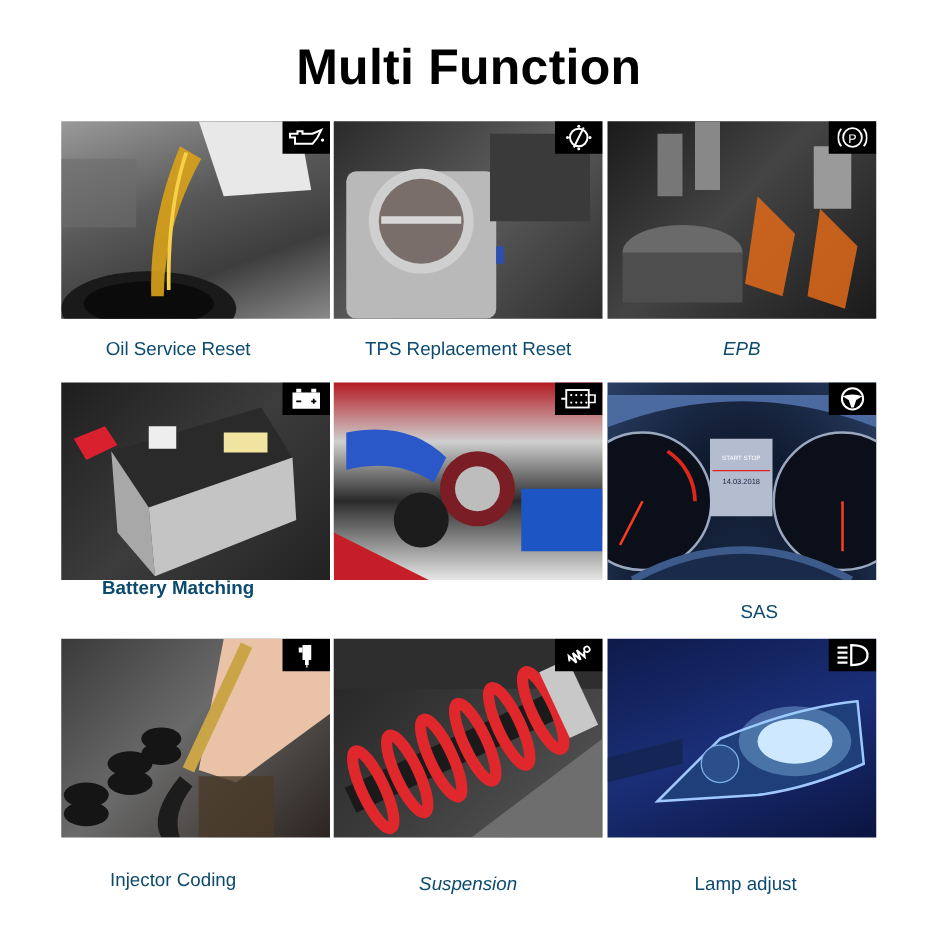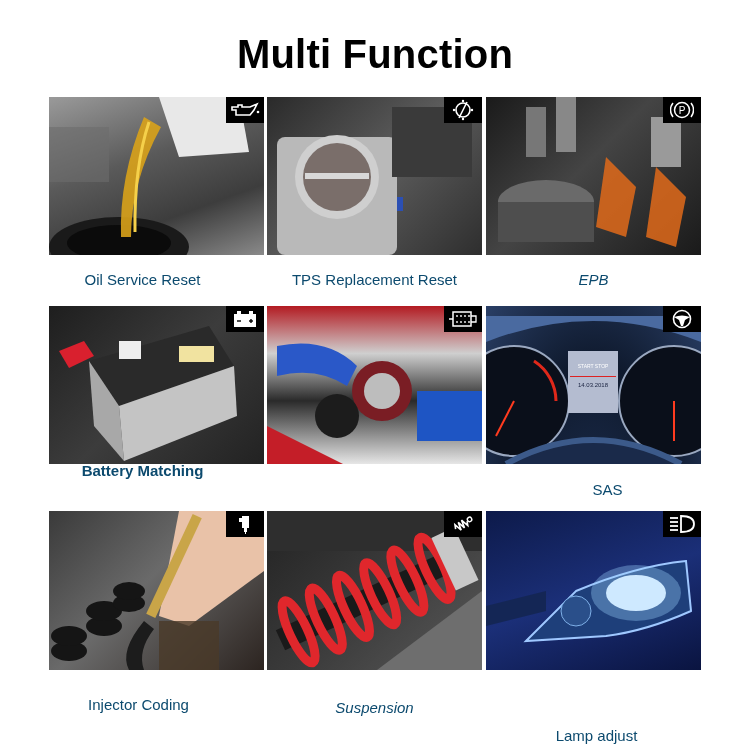--- a/index.html
+++ b/index.html
@@ -238,13 +238,13 @@
       <path d="M13 2 Q26 2 26 10 Q26 18 13 18 Z" fill="none" stroke="#fff" stroke-width="1.8"></path>
       <g stroke="#fff" stroke-width="1.8">
         <line x1="2" y1="4" x2="10" y2="4"></line>
           <line x1="2" y1="8" x2="10" y2="8"></line>
         <line x1="2" y1="12" x2="10" y2="12"></line>
           <line x1="2" y1="16" x2="10" y2="16"></line>
       </g>
     </svg>
   </div>
 </div>
-<div class="label" style="left:489px; top:727px;">Lamp adjust</div>
+<div class="label" style="left:489px; top:699px;">Lamp adjust</div>
 
 </body></html>

